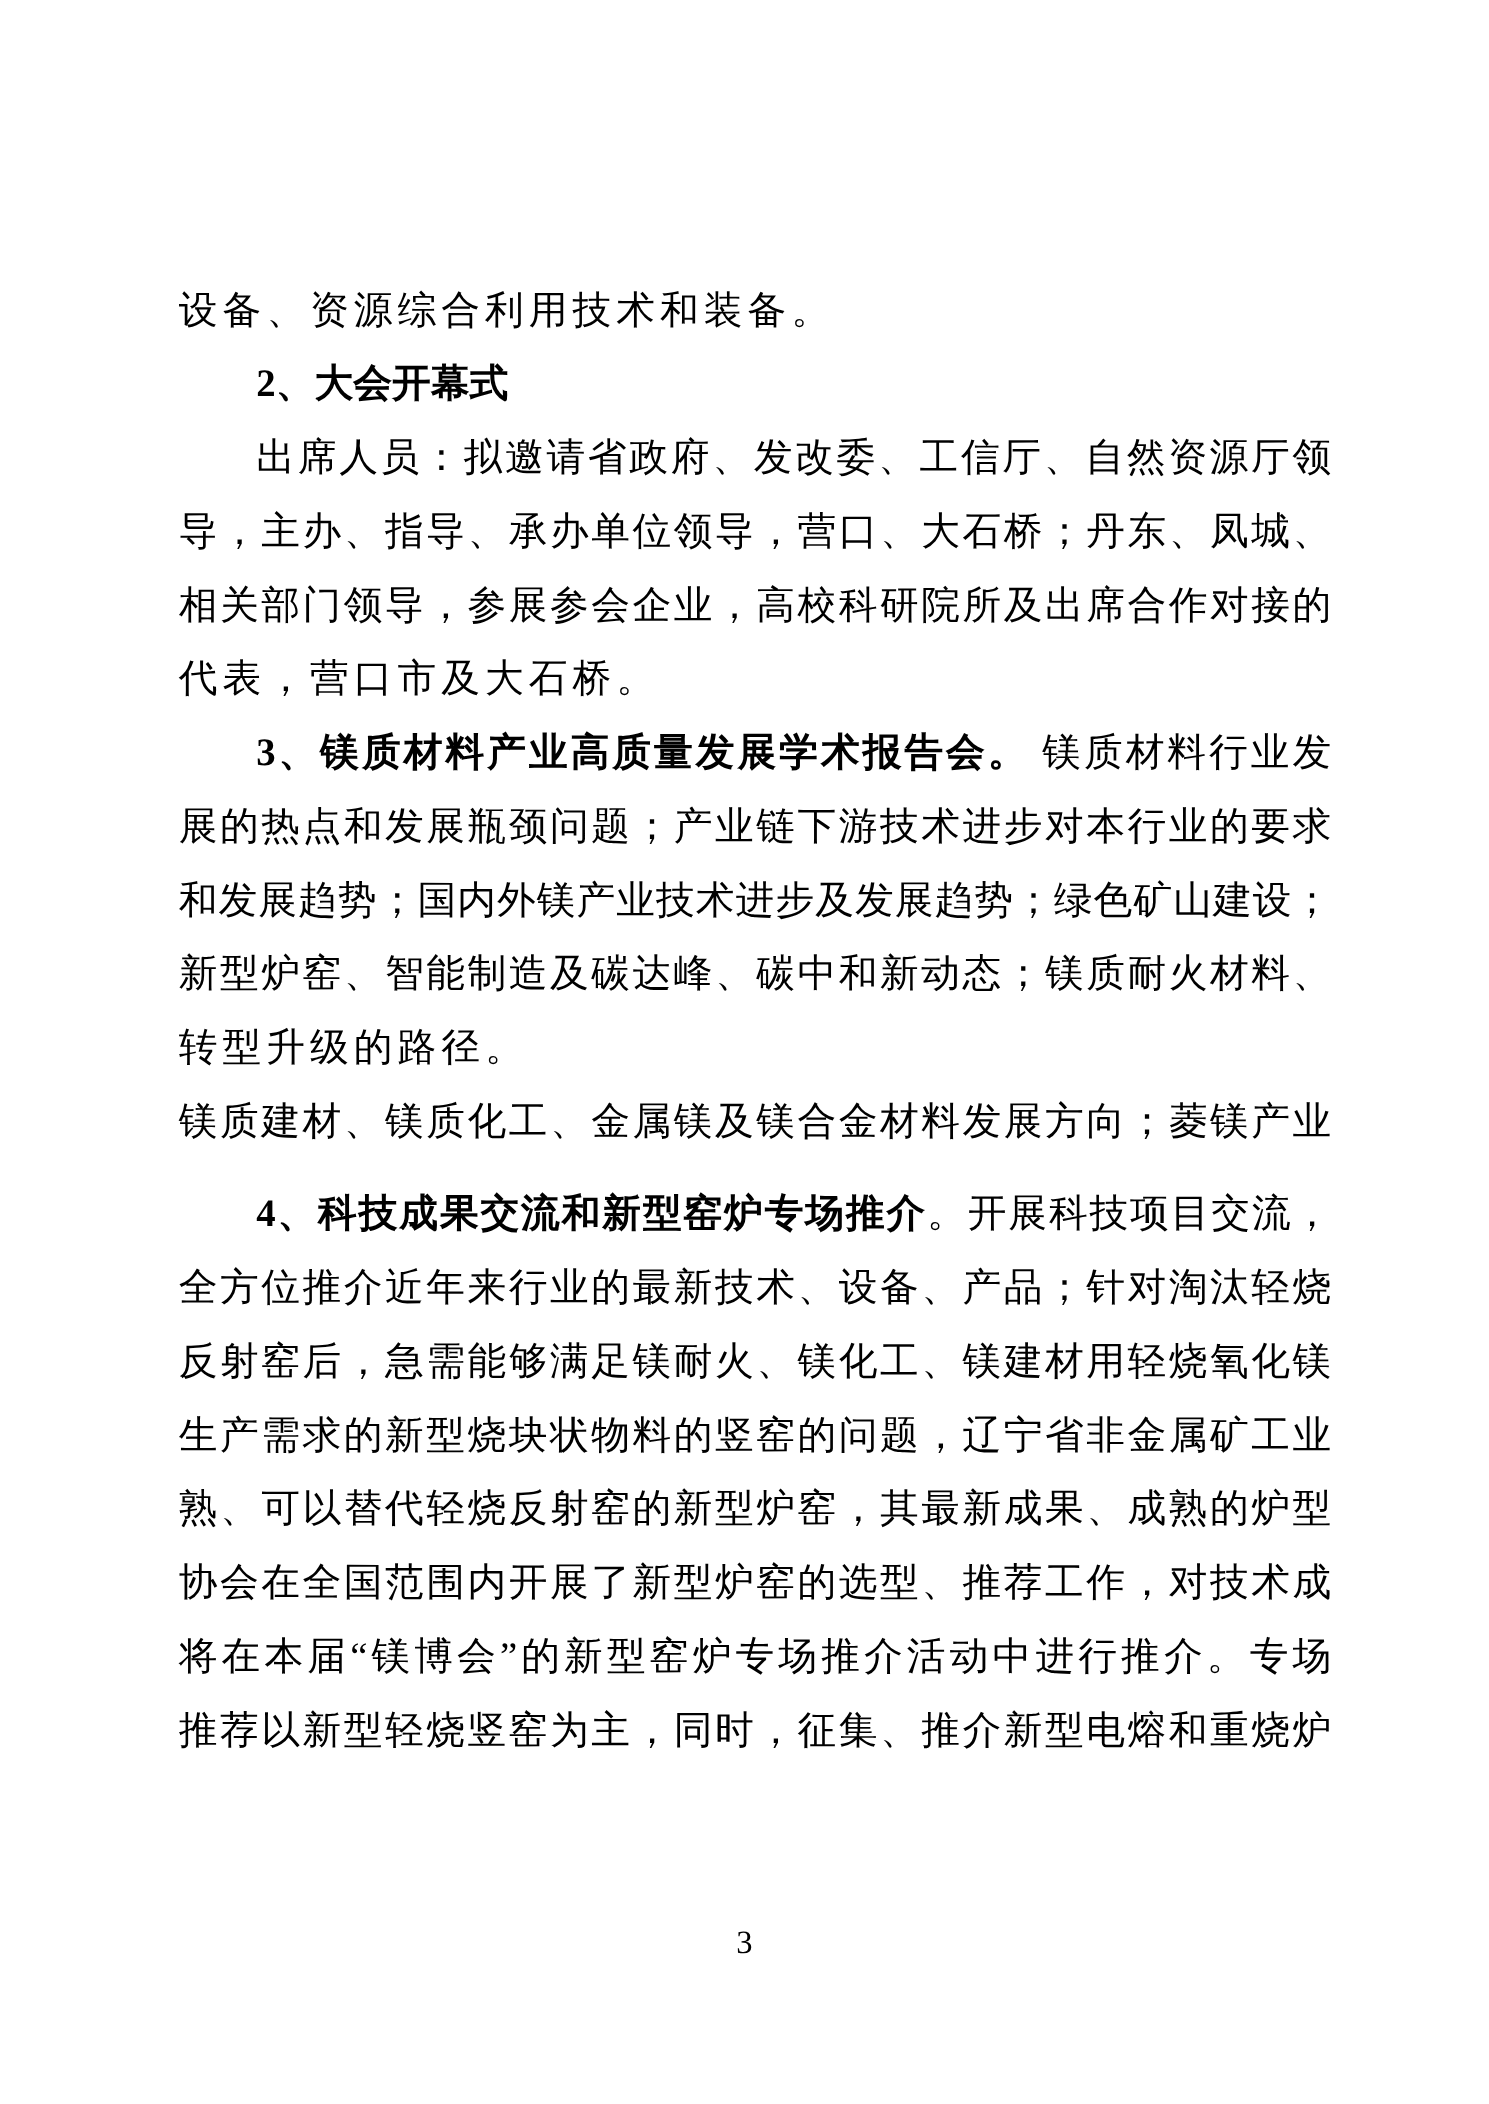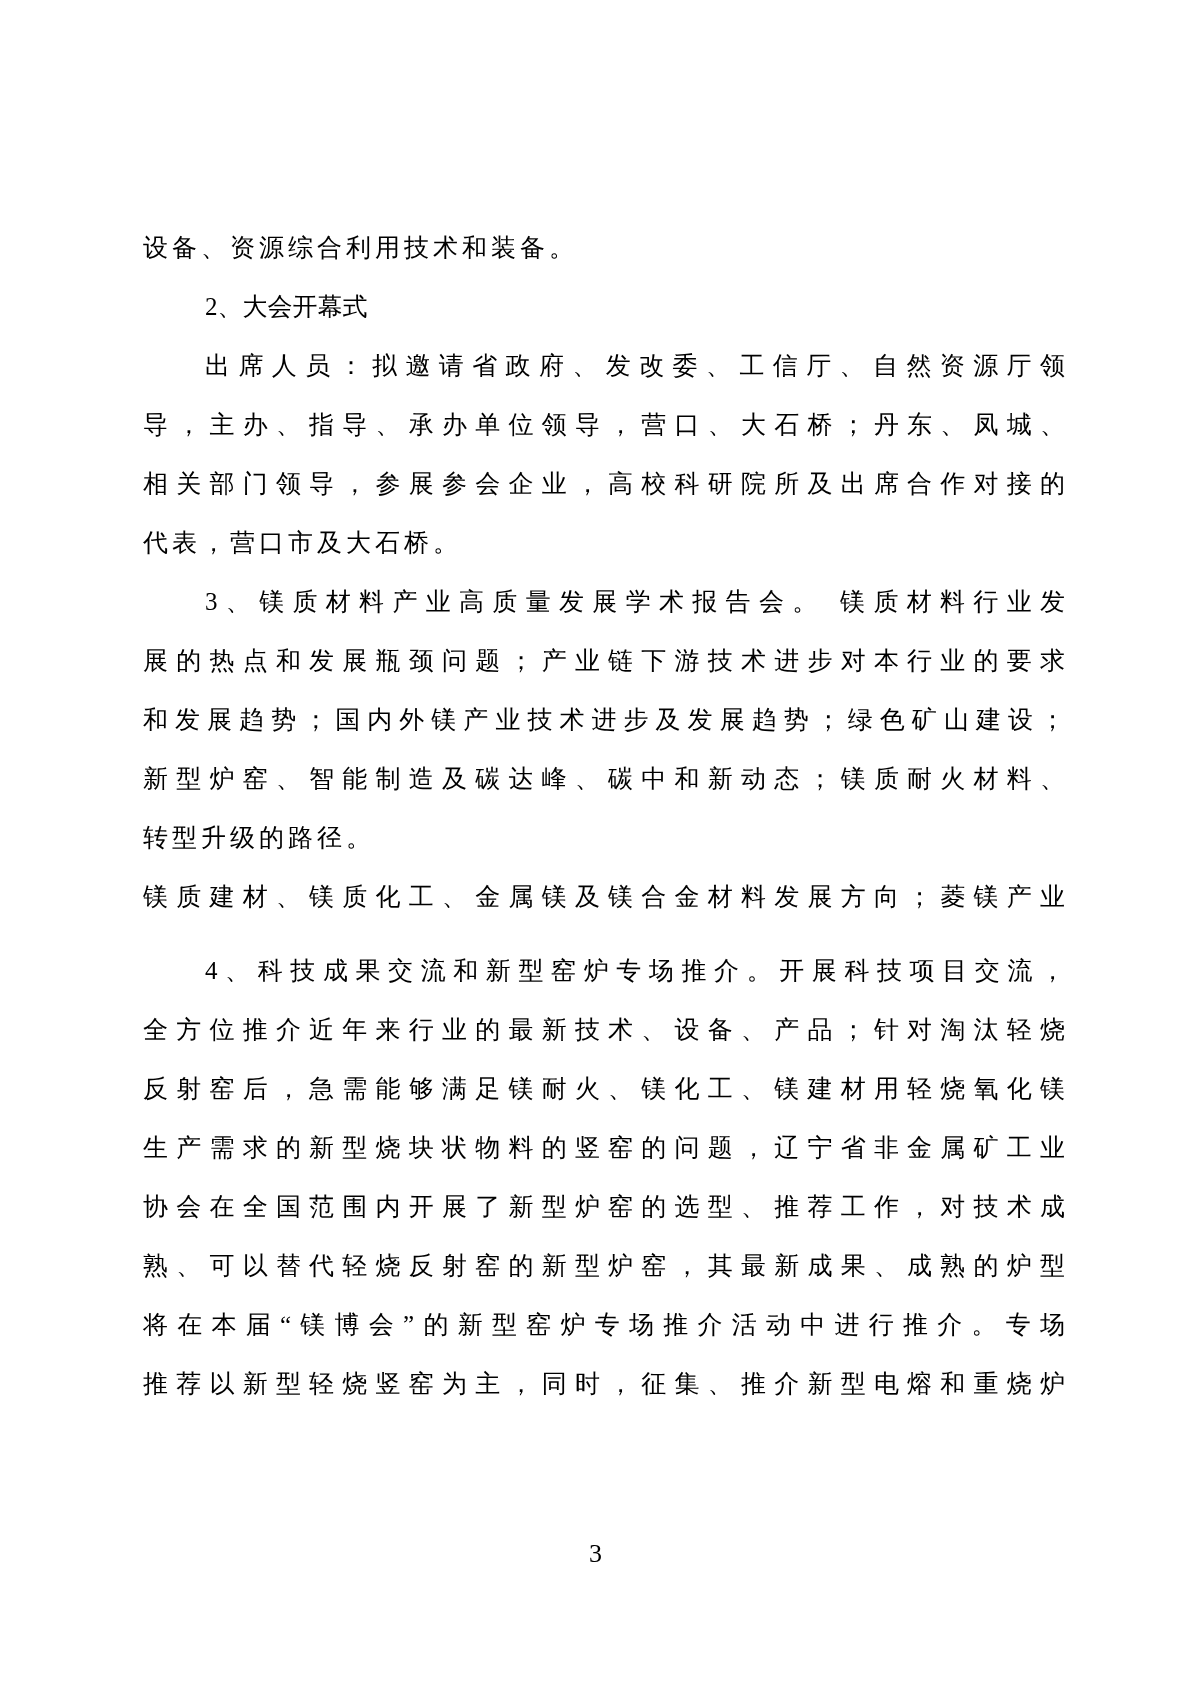--- a/index.html
+++ b/index.html
@@ -18,21 +18,21 @@
   }
   .content {
     position: absolute;
     left: 143px;
     top: 218px;
     width: 922px;
   }
   .ln {
     height: 59px;
     line-height: 59px;
-    font-size: 25px;
+    font-size: 31px;
   }
   
   .j {
     text-align: justify;
     text-align-last: justify;
     text-justify: inter-character;
   }
   
   .end {
     text-align: left;
@@ -40,21 +40,21 @@
   }
   
   .ind {
     text-indent: 62px;
   }
   
   .gap {
     margin-top: 15px;
   }
   .bold {
-    font-weight: normal;
+    font-weight: bold;
   }
   .pagenum {
     position: absolute;
     top: 1538px;
     left: 0;
     width: 100%;
     height: 32px;
     line-height: 32px;
     text-align: center;
     font-size: 26px;
@@ -80,21 +80,21 @@
     <div class="ln j"><span class="bold"></span><span>展的热点和发展瓶颈问题；产业链下游技术进步对本行业的要求</span></div>
     <div class="ln j"><span class="bold"></span><span>和发展趋势；国内外镁产业技术进步及发展趋势；绿色矿山建设；</span></div>
     <div class="ln j"><span class="bold"></span><span>新型炉窑、智能制造及碳达峰、碳中和新动态；镁质耐火材料、</span></div>
     <div class="ln end"><span class="bold"></span><span>转型升级的路径。</span></div>
     <div class="ln j"><span class="bold"></span><span>镁质建材、镁质化工、金属镁及镁合金材料发展方向；菱镁产业</span></div>
 
     <div class="ln ind j gap"><span class="bold">4、科技成果交流和新型窑炉专场推介</span><span>。开展科技项目交流，</span></div>
     <div class="ln j"><span class="bold"></span><span>全方位推介近年来行业的最新技术、设备、产品；针对淘汰轻烧</span></div>
     <div class="ln j"><span class="bold"></span><span>反射窑后，急需能够满足镁耐火、镁化工、镁建材用轻烧氧化镁</span></div>
     <div class="ln j"><span class="bold"></span><span>生产需求的新型烧块状物料的竖窑的问题，辽宁省非金属矿工业</span></div>
+    <div class="ln j"><span class="bold"></span><span>熟、可以替代轻烧反射窑的新型炉窑，其最新成果、成熟的炉型</span></div>
     <div class="ln j"><span class="bold"></span><span>协会在全国范围内开展了新型炉窑的选型、推荐工作，对技术成</span></div>
-    <div class="ln j"><span class="bold"></span><span>熟、可以替代轻烧反射窑的新型炉窑，其最新成果、成熟的炉型</span></div>
     <div class="ln j"><span class="bold"></span><span>将在本届“镁博会”的新型窑炉专场推介活动中进行推介。专场</span></div>
     <div class="ln j"><span class="bold"></span><span>推荐以新型轻烧竖窑为主，同时，征集、推介新型电熔和重烧炉</span></div>
 
   </div>
 
   <div class="pagenum">3</div>
 </div>
 
 </body></html>

